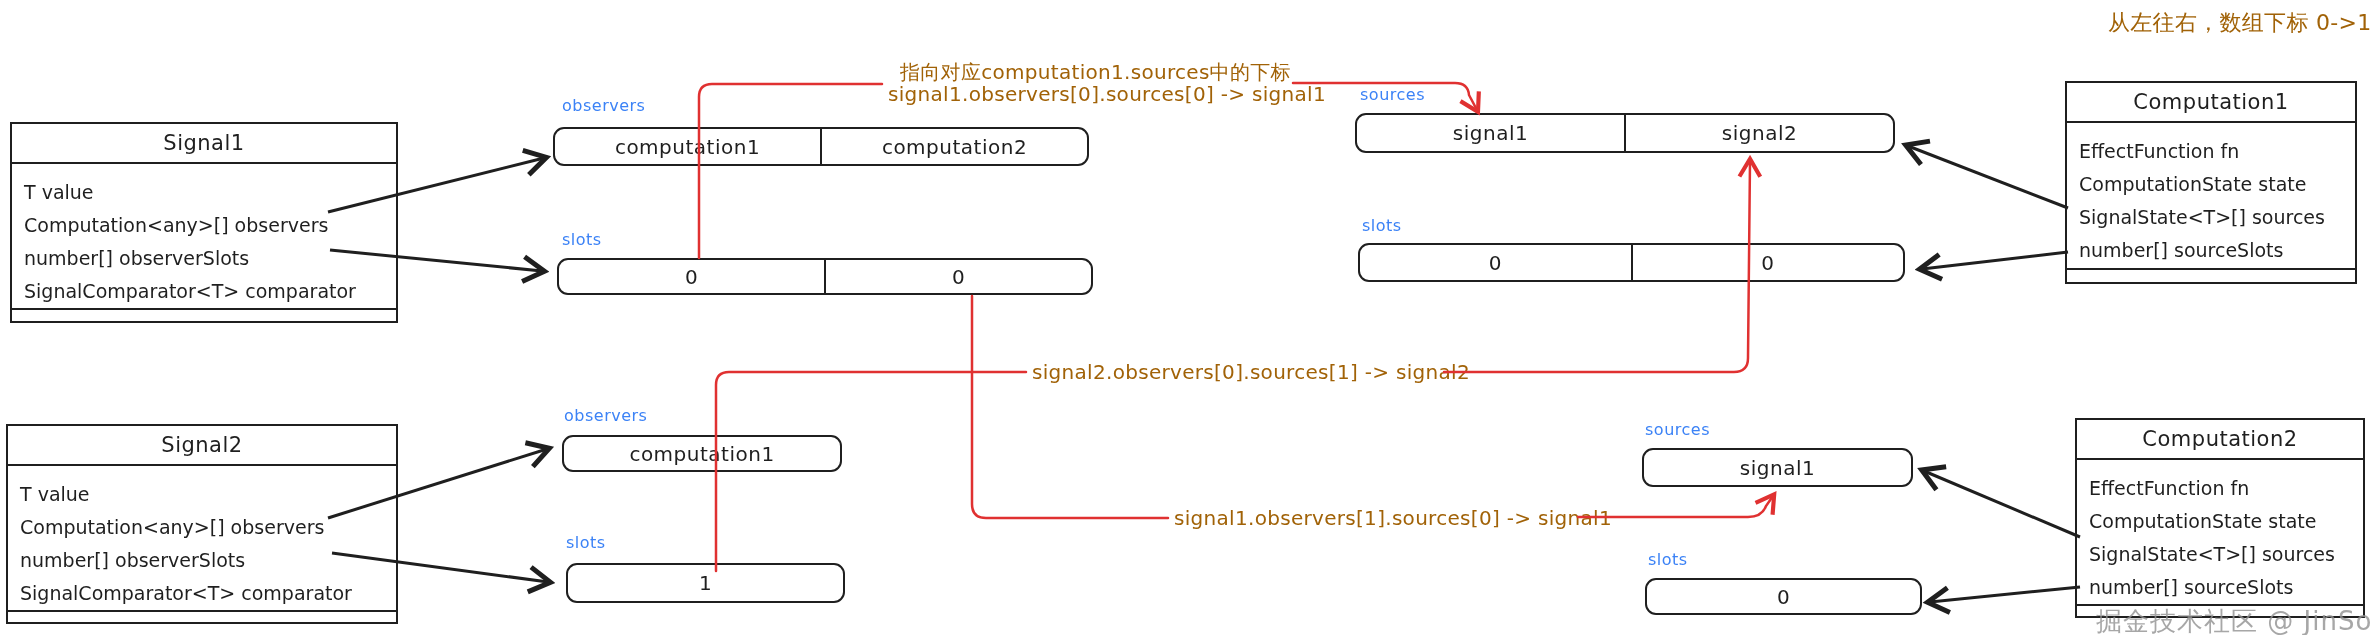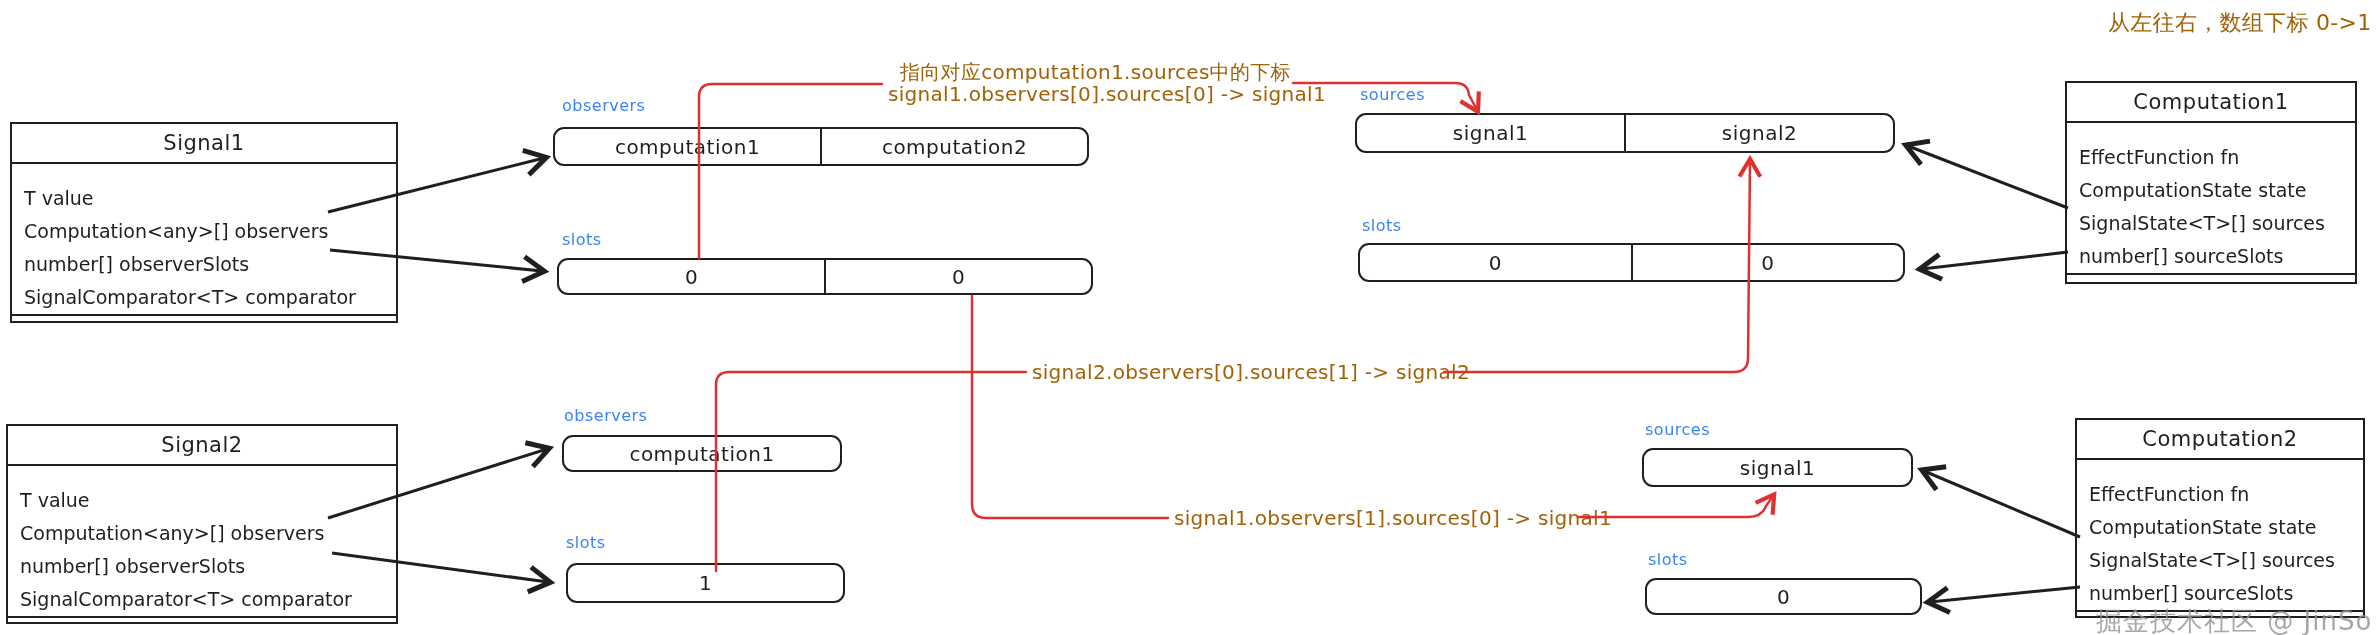--- a/index.html
+++ b/index.html
@@ -9,21 +9,21 @@
   }
   
   .class-box{
     position:absolute;border:2.5px solid #1f1f1f;background:#fff;
     display:flex;flex-direction:column;box-sizing:border-box;
   }
   .class-title{
     border-bottom:2px solid #1f1f1f;display:flex;align-items:center;justify-content:center;
     font-size:21px;letter-spacing:.5px;flex:0 0 38px;
   }
-  .class-fields{flex:1 1 auto;padding:18px 0 0 12px;}
+  .class-fields{flex:1 1 auto;padding:12px 0 0 12px;}
   .class-field{font-size:19px;line-height:33px;white-space:nowrap;}
   .class-bottom-strip{flex:0 0 12px;border-top:2px solid #1f1f1f;}
   
   .array-box{
     position:absolute;border:2.5px solid #1f1f1f;border-radius:11px;background:#fff;
     display:flex;box-sizing:border-box;align-items:stretch;
   }
   .array-cell{
     flex:1 1 0;display:flex;align-items:center;justify-content:center;
     font-size:20px;letter-spacing:.5px;

